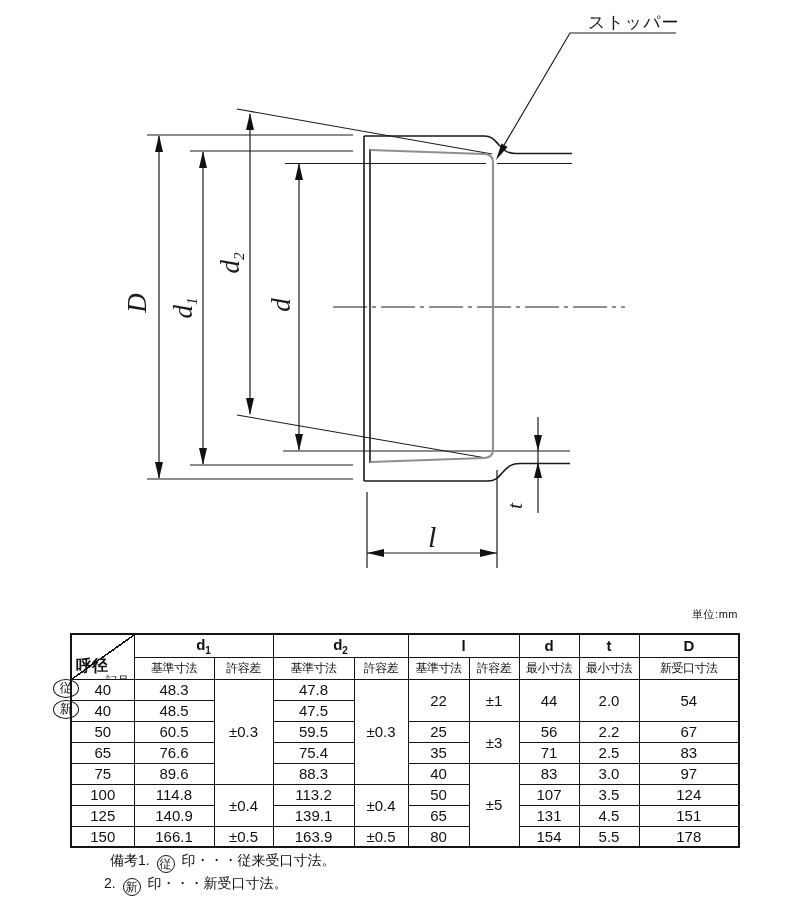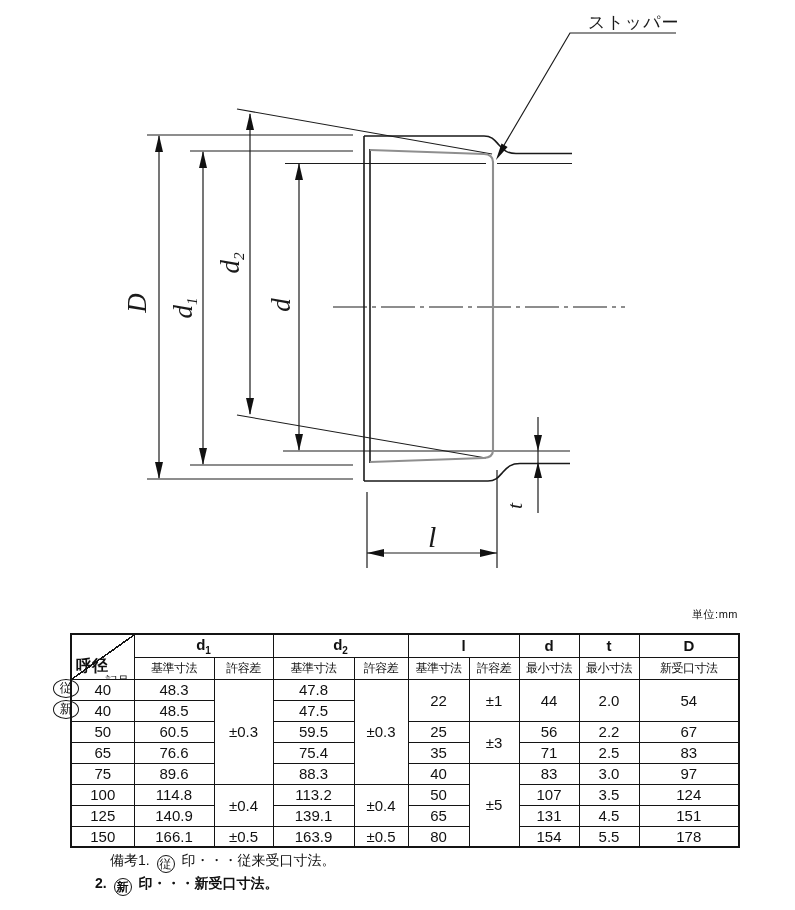--- a/index.html
+++ b/index.html
@@ -39,21 +39,21 @@
   .c-top { position:absolute; top:20px; right:4px; font-size:12px; font-weight:normal;margin-top:18px;}
   .c-bot { position:absolute; bottom:2px; left:4px; font-size:16px; font-weight:bold;}
 
   .rowmark {
     position:absolute; left:53px; width:26px; height:19px;
     border:1.4px solid #141414; border-radius:50%;
     font-size:12.5px; line-height:17px; text-align:center; color:#111;
   }
   .notes { position:absolute; left:77px; top:849px; font-size:14px; color:#111; }
   .notes .line { height:23px; line-height:23px;margin-left:33px; }
-  .notes .line2 { margin-left:18px;font-weight:bold; }
+  .notes .line2 { margin-left:27px; }
   .cmark {
     display:inline-block; border:1.2px solid #141414; border-radius:50%;
     min-width:18px; height:18px; line-height:16px; font-size:12px;
     text-align:center; vertical-align:-3px; margin:0 3px;
   }
 </style>
 </head>
 <body>
 
 <div class="canvas">

